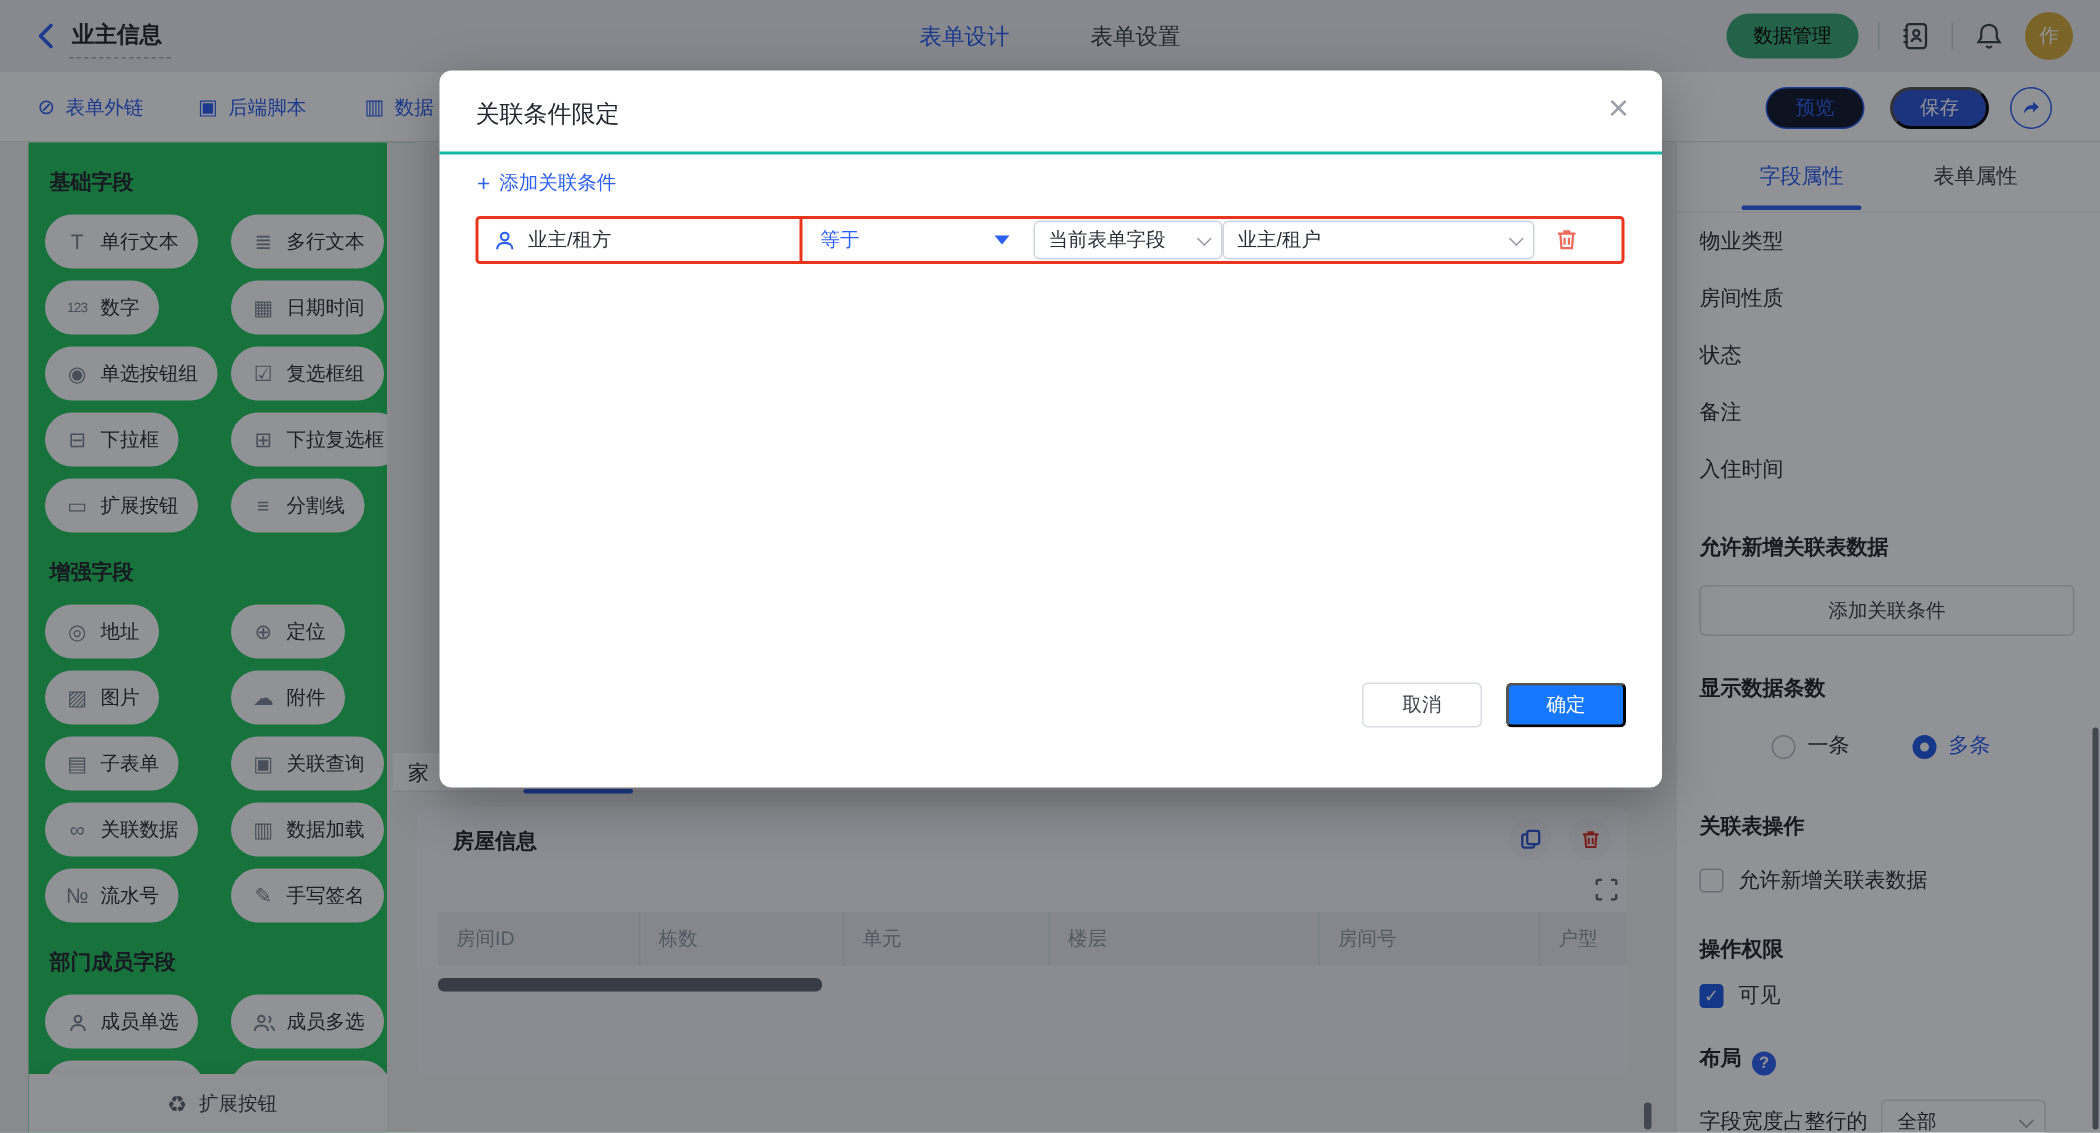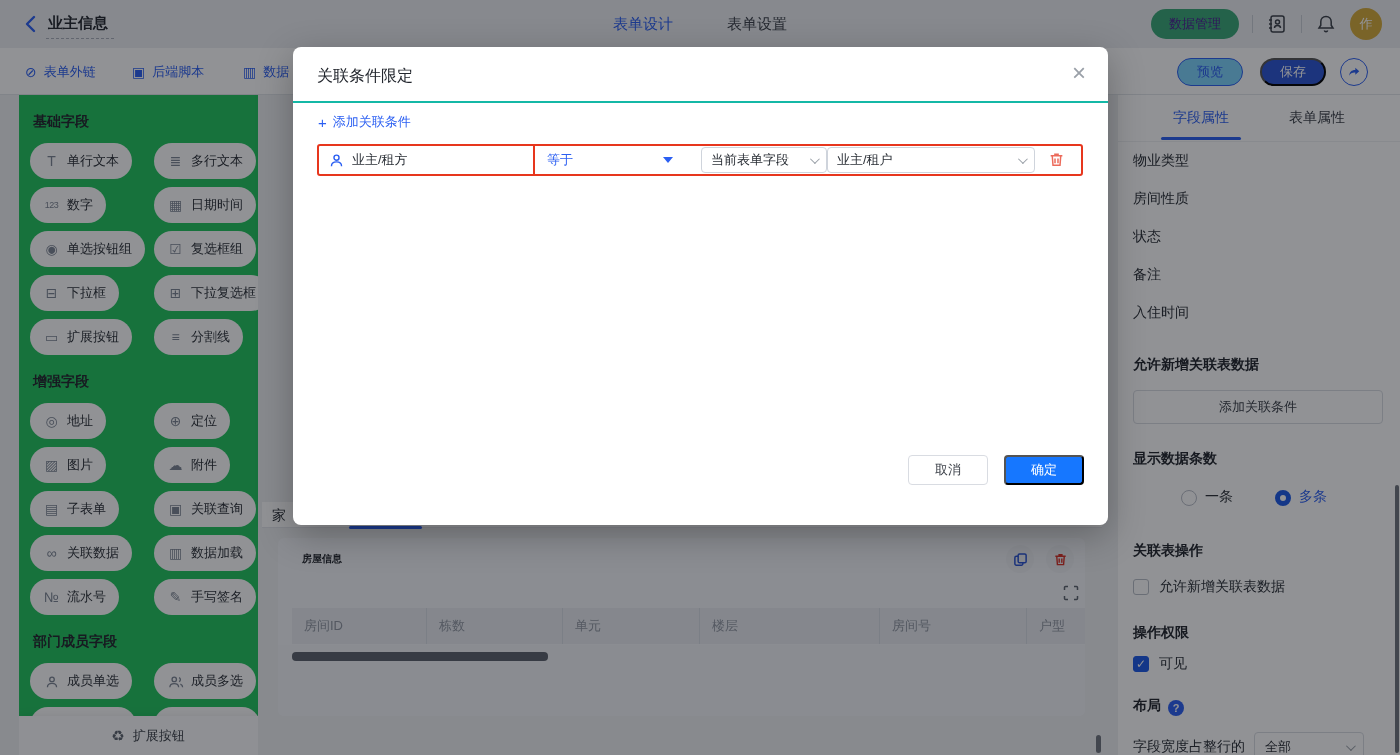--- a/index.html
+++ b/index.html
@@ -7,31 +7,31 @@
   .screen { position:relative; width:1400px; height:755px; overflow:hidden; background:#eef0f3; }
 
   
   .topbar { position:absolute; left:0; top:0; width:1400px; height:48px; background:#edeff3; z-index:1; }
   .back { position:absolute; left:20px; top:13px; width:22px; height:22px; color:#2b5ff2; cursor:pointer; }
   .doc-title { position:absolute; left:46px; top:14px; font-size:15px; font-weight:bold; color:#23272e; border-bottom:1px dashed #aab0ba; padding:0 6px 5px 2px; }
   .center-tabs { position:absolute; left:0; top:0; width:100%; height:48px; display:flex; justify-content:center; align-items:center; gap:54px; }
   .ctab { font-size:15px; color:#3a3f47; cursor:pointer; }
   .ctab.active { color:#2b5ff2; }
   .tb-right { position:absolute; right:18px; top:0; height:48px; display:flex; align-items:center; gap:13px; }
-  .pill-green { height:30px; padding:0 18px; border-radius:16px; background:#3aa877; color:#4c1d95; font-size:13px; display:flex; align-items:center; cursor:pointer; }
+  .pill-green { height:30px; padding:0 18px; border-radius:16px; background:#3aa877; color:#000000; font-size:13px; display:flex; align-items:center; cursor:pointer; }
   .tb-sep { width:1px; height:18px; background:#c9ced6; }
   .tb-ic { width:22px; height:22px; color:#3a3f47; cursor:pointer; }
   .avatar { width:32px; height:32px; border-radius:50%; background:#d6ab3a; color:#fff; font-size:13px; display:flex; align-items:center; justify-content:center; cursor:pointer; }
 
   
   .toolbar { position:absolute; left:0; top:48px; width:1400px; height:47px; background:#fff; border-bottom:1px solid #e2e5ea; z-index:1; }
   .tool-link { position:absolute; top:0; height:47px; display:flex; align-items:center; gap:7px; color:#2b5ff2; font-size:13px; cursor:pointer; }
   .tool-link .g { font-size:14px; }
   .btn { border-radius:15px; font-size:13px; display:flex; align-items:center; justify-content:center; cursor:pointer; }
-  .btn-preview { position:absolute; left:1177px; top:10px; width:66px; height:28px; border:1px solid #2b5ff2; color:#2b5ff2; background:#7dd3fc; }
+  .btn-preview { position:absolute; left:1177px; top:10px; width:66px; height:28px; border:1px solid #2b5ff2; color:#2b5ff2; background:#0f172a; }
   .btn-save { position:absolute; left:1260px; top:10px; width:66px; height:28px; background:#2b54d3; color:#fff; }
   .btn-share { position:absolute; left:1340px; top:10px; width:28px; height:28px; border:1px solid #2b5ff2; border-radius:50%; background:#fff; color:#2b5ff2; display:flex; align-items:center; justify-content:center; cursor:pointer; }
 
   
   .sidebar { position:absolute; left:0; top:95px; width:258px; height:660px; background:#22c55e; overflow:hidden; z-index:1;margin-left:19px; }
   .sb-inner { padding:18px 0 0 11px; }
   .sec-title { font-size:14px; font-weight:bold; color:#22262d; margin:0 0 12px 3px; }
   .sec-title.mt { margin-top:18px; }
   .pill-grid { display:grid; grid-template-columns:124px auto; row-gap:8px; margin-bottom:0; }
   .pill { display:inline-flex; align-items:center; gap:7px; height:36px; padding:0 13px; background:#fff; border-radius:18px; font-size:13px; color:#2a2f36; cursor:grab; justify-self:start; white-space:nowrap; }
@@ -41,21 +41,21 @@
   .sb-scroll { position:absolute; left:243px; top:335px; width:5px; height:237px; border-radius:3px; background:#70757e; }
   .recycle-bar { position:absolute; left:0; bottom:0; width:258px; height:39px; background:#fbfcfd; box-shadow:0 -2px 8px rgba(0,0,0,.07); display:flex; align-items:center; justify-content:center; gap:8px; font-size:13px; color:#3a3f47; cursor:pointer; z-index:3; }
   .recycle-bar .g { font-size:15px; color:#5c636d; }
 
   
   .canvas { position:absolute; left:258px; top:95px; width:862px; height:660px; background:#eef0f3; z-index:1; }
   .subtabs { position:absolute; left:4px; top:407px; width:840px; height:26px; background:#fff; border-bottom:1px solid #e3e6ec; }
   .subtab-label { position:absolute; left:10px; top:5px; font-size:14px; color:#2a2f36; cursor:pointer; }
   .subtab-ind { position:absolute; left:87px; bottom:-2px; width:73px; height:3px; background:#2b5ff2; border-radius:2px; }
   .card { position:absolute; left:20px; top:443px; width:807px; height:178px; background:#f5f6f9; border-radius:6px; }
-  .card-title { position:absolute; left:24px; top:14px; font-size:10px; font-weight:bold; color:#22262d; }
+  .card-title { position:absolute; left:24px; top:14px; font-size:14px; font-weight:bold; color:#22262d; }
   .cicon { position:absolute; top:7px; width:28px; height:28px; border-radius:50%; background:#eef1f5; display:flex; align-items:center; justify-content:center; cursor:pointer; }
   .expand-ic { position:absolute; left:785px; top:47px; width:16px; height:16px; color:#5c636d; cursor:pointer; }
   .thead { position:absolute; left:14px; top:70px; width:793px; height:36px; display:flex; background:#e9ecf1; overflow:hidden; }
   .th { height:36px; line-height:36px; padding-left:12px; font-size:13px; color:#9096a1; border-right:1px solid #d8dce3; flex:none; }
   .th:last-child { border-right:none; }
   .tscroll { position:absolute; left:14px; top:114px; width:793px; height:9px; }
   .tscroll .thumb { width:256px; height:9px; border-radius:4px; background:#5c626c; }
   .tbody { position:absolute; left:0px; top:107px; width:807px; height:71px; background:#f2f4f7; border-radius:0 0 6px 6px; }
   .cv-scroll { position:absolute; left:838px; top:640px; width:5px; height:18px; border-radius:3px; background:#70757e; }
 
@@ -91,21 +91,21 @@
   .m-title { position:absolute; left:24px; top:19px; font-size:16px; font-weight:500; color:#22262d; }
   .m-close { position:absolute; right:22px; top:14px; font-size:24px; color:#9aa0a8; cursor:pointer; line-height:1; }
   .m-add { position:absolute; left:25px; top:66px; display:flex; align-items:center; gap:6px; color:#2b5ff2; font-size:13px; cursor:pointer; }
   .m-add .plus { font-size:15px; }
   .cond-row { position:absolute; left:24px; top:97px; width:766px; height:32px; border:2px solid #e7361d; border-radius:3px; background:#fff; display:flex; align-items:center; }
   .cond-field { width:216px; height:100%; display:flex; align-items:center; gap:8px; padding-left:10px; border-right:2px solid #e7361d; font-size:13px; color:#2a2f36; cursor:pointer; }
   .cond-field svg { color:#2b5ff2; flex:none; }
   .cond-op { width:150px; height:100%; display:flex; align-items:center; justify-content:space-between; padding:0 12px; font-size:13px; color:#2b5ff2; cursor:pointer; }
   .caret-dn { width:0; height:0; border-left:5px solid transparent; border-right:5px solid transparent; border-top:6px solid #2b5ff2; }
   .cond-select { height:26px; border:1px solid #cfd4dc; border-radius:4px; background:#fff; display:flex; align-items:center; justify-content:space-between; padding:0 9px; font-size:13px; color:#2a2f36; cursor:pointer; }
-  .cs-src { width:126px; margin-left:16px; }
+  .cs-src { width:126px; margin-left:4px; }
   .cs-val { width:208px; }
   .row-trash { margin-left:13px; width:18px; height:18px; color:#ec6a5a; cursor:pointer; }
   .m-foot { position:absolute; right:24px; bottom:40px; display:flex; gap:16px; }
   .btn-cancel { width:80px; height:30px; border:1px solid #d9dce2; border-radius:4px; background:#fff; color:#3a3f47; font-size:13px; }
   .btn-ok { width:80px; height:30px; border-radius:4px; background:#1677ff; color:#fff; font-size:13px; }
 </style>
 </head>
 <body>
 
 <div class="screen">

